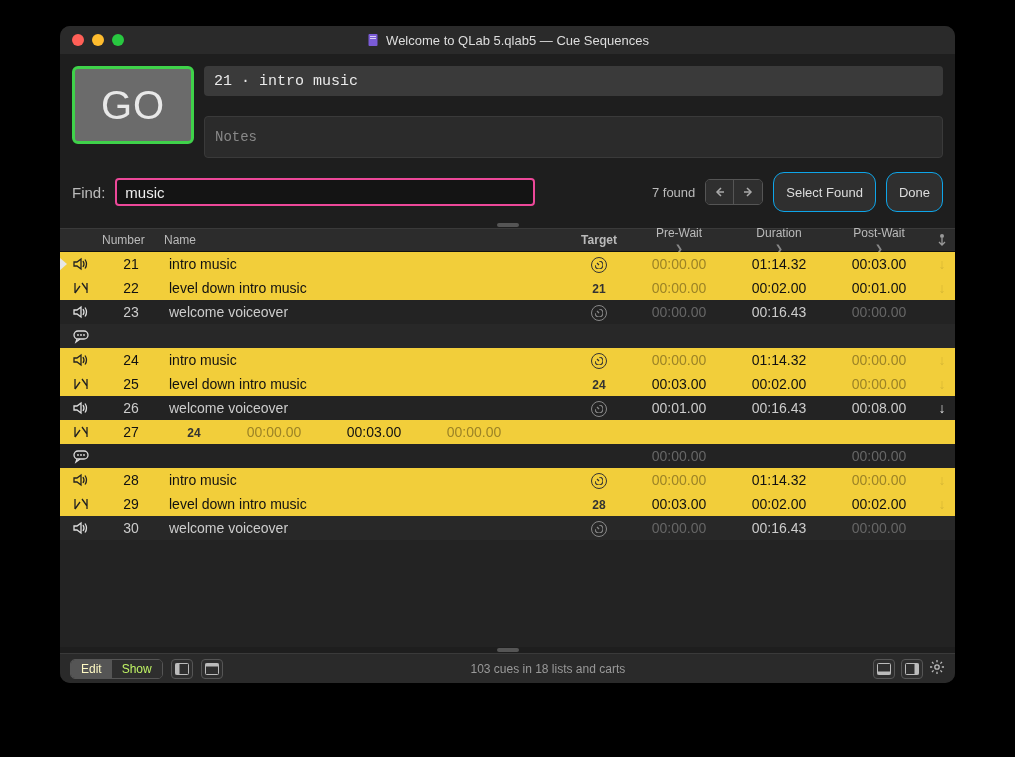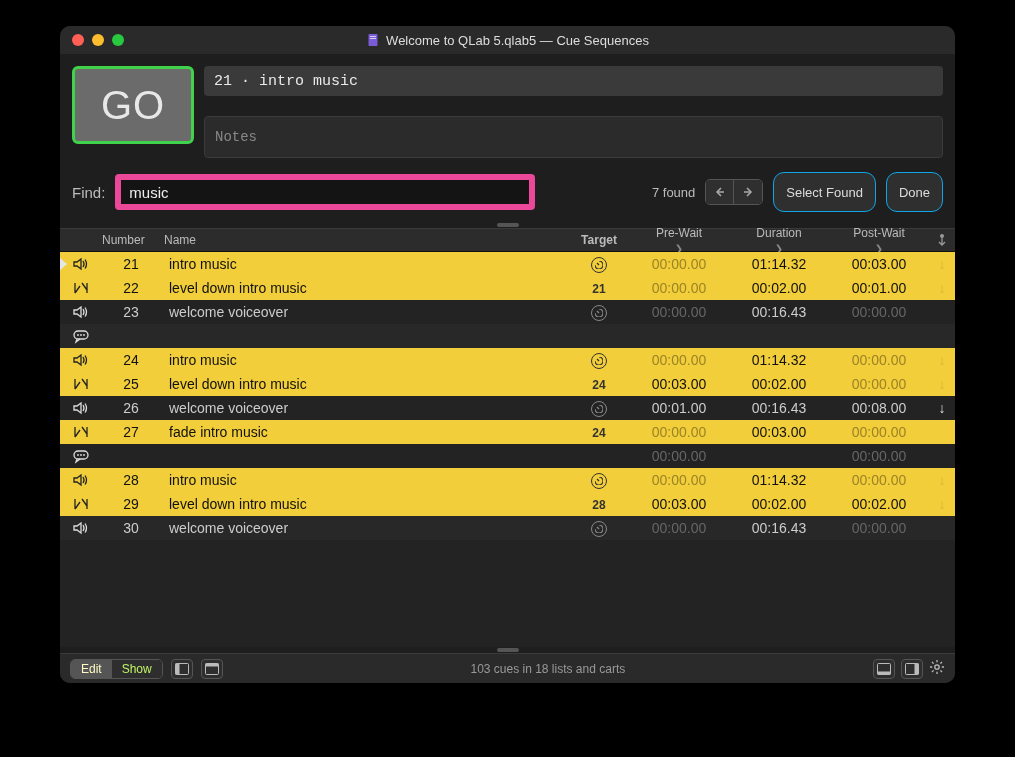--- a/index.html
+++ b/index.html
@@ -120,21 +120,21 @@
     flex-shrink: 0;
   }
   .find-label {
     color: #bbb;
     font-size: 15px;
   }
   .find-input {
     flex: 0 0 420px;
     height: 28px;
     background: #141414;
-    border: 6px solid #ec4899;
+    border: 2px solid #ec4899;
     border-radius: 4px;
     color: #eee;
     font-size: 15px;
     padding: 12px 8px;
     outline: none;
   }
   .found-count {
     margin-left: auto;
     color: #bbb;
     font-size: 13px;
@@ -511,21 +511,20 @@
           <div class="col-time ">00:08.00</div>
           <div class="col-flag"><span style="color:#ddd">↓</span></div>
         </div>
         <div class="row hl">
           <div class="col-icon">
             <svg width="18" height="16" viewBox="0 0 18 16">
               <path d="M3 3 V13 M3 13 L8 6 M10 3 L15 10 M15 3 V13" stroke="#222" stroke-width="1.3" fill="none"></path>
             </svg>
           </div>
           <div class="col-number">27</div>
-          <div class="col-name">fade intro music</div>
           <div class="col-target"><span class="target-num">24</span></div>
           <div class="col-time dim">00:00.00</div>
           <div class="col-time ">00:03.00</div>
           <div class="col-time dim">00:00.00</div>
           <div class="col-flag"></div>
         </div>
         <div class="row">
           <div class="col-icon">
             <svg width="18" height="16" viewBox="0 0 18 16">
               <rect x="2" y="3" width="14" height="8" rx="4" fill="none" stroke="#ddd" stroke-width="1.3"></rect>

